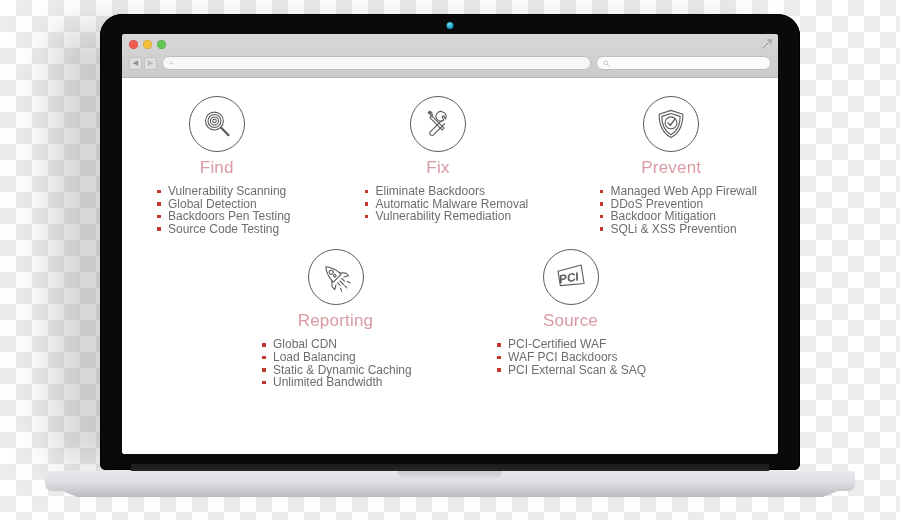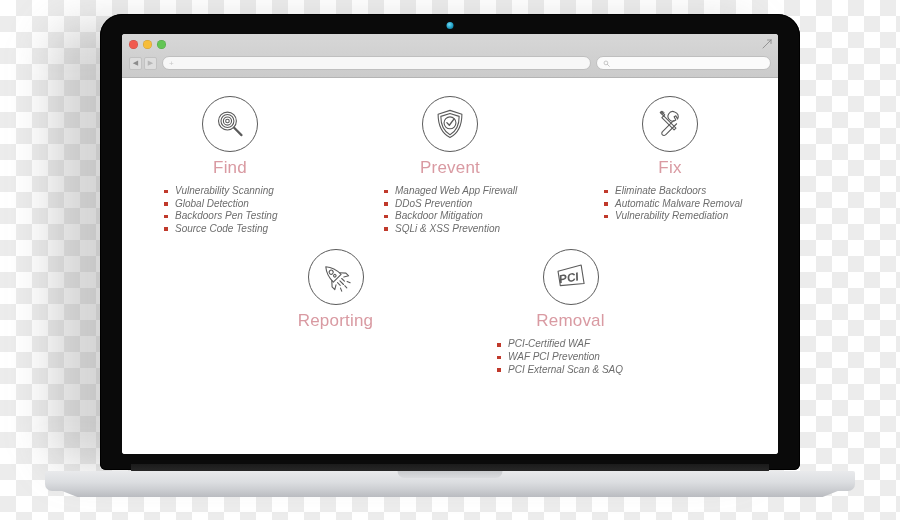--- a/index.html
+++ b/index.html
@@ -173,26 +173,25 @@
   }
 
   .feature-list {
     list-style: none;
     margin: 0; padding: 0;
     align-self: flex-start;
     padding-left: 14px;
   }
   .feature-list li {
     position: relative;
-    font-size: 10px;
+    font-size: 12px;
     line-height: 12.6px;
     color: #6d6d6d;
     padding-left: 11px;
     white-space: nowrap;
-    font-style: italic;
   }
   .feature-list li::before {
     content: "";
     position: absolute;
     left: 0; top: 4.6px;
     width: 3.6px; height: 3.6px;
     background: #c0392b;
   }
 
   
@@ -296,93 +295,99 @@
                 <li>Vulnerability Scanning</li>
                 <li>Global Detection</li>
                 <li>Backdoors Pen Testing</li>
                 <li>Source Code Testing</li>
               </ul>
             </div>
 
             <div class="card">
               <div class="icon-circle">
                 <svg viewBox="0 0 40 40" width="34" height="34" aria-hidden="true">
+                  <g fill="none" stroke="#5b5b5b" stroke-width="1.3" stroke-linejoin="round">
+
+                    <path d="M8.5 6.5 L12.5 10.5 L13.8 9.2 L9.8 5.2 Z"></path>
+                    <path d="M9.5 7.5 L12 5 M10.8 8.8 L13.3 6.3"></path>
+                    <path d="M12.6 10.4 L27 24.8 L24.8 27 L10.4 12.6 Z"></path>
+
+                    <path d="M30.5 6.2 a5.6 5.6 0 1 0 4.2 8.6 l-3.1-3.1 1.6-1.6 3.1 3.1 a5.6 5.6 0 0 0-5.8-7z" transform="translate(-6.5,-0.5) rotate(18 31 11)"></path>
+                    <path d="M24.5 15.8 L11.5 28.8 a2.6 2.6 0 1 0 3.6 3.6 L28.1 19.4"></path>
+                  </g>
+                </svg>
+              </div>
+              <div class="card-title">Fix</div>
+              <ul class="feature-list">
+                <li>Eliminate Backdoors</li>
+                <li>Automatic Malware Removal</li>
+                <li>Vulnerability Remediation</li>
+              </ul>
+            </div>
+
+            <div class="card">
+              <div class="icon-circle">
+                <svg viewBox="0 0 40 40" width="34" height="34" aria-hidden="true">
                   <g fill="none" stroke="#5b5b5b" stroke-width="1.3" stroke-linejoin="round" stroke-linecap="round">
                     <path d="M20 4 L34 8.5 C34 22 28.5 31.5 20 36 C11.5 31.5 6 22 6 8.5 Z"></path>
                     <path d="M20 7.6 L30.8 11 C30.8 21.6 26.5 29.1 20 32.6 C13.5 29.1 9.2 21.6 9.2 11 Z"></path>
                     <circle cx="20" cy="18.6" r="7"></circle>
                     <path d="M16.3 18.4 L19.2 21.5 L24.6 14.2" stroke-width="1.6"></path>
                   </g>
                 </svg>
               </div>
               <div class="card-title">Prevent</div>
               <ul class="feature-list">
                 <li>Managed Web App Firewall</li>
                 <li>DDoS Prevention</li>
                 <li>Backdoor Mitigation</li>
                 <li>SQLi &amp; XSS Prevention</li>
               </ul>
             </div>
 
-            <div class="card">
-              <div class="icon-circle">
-                <svg viewBox="0 0 40 40" width="34" height="34" aria-hidden="true">
-                  <g fill="none" stroke="#5b5b5b" stroke-width="1.3" stroke-linejoin="round">
-
-                    <path d="M8.5 6.5 L12.5 10.5 L13.8 9.2 L9.8 5.2 Z"></path>
-                    <path d="M9.5 7.5 L12 5 M10.8 8.8 L13.3 6.3"></path>
-                    <path d="M12.6 10.4 L27 24.8 L24.8 27 L10.4 12.6 Z"></path>
-
-                    <path d="M30.5 6.2 a5.6 5.6 0 1 0 4.2 8.6 l-3.1-3.1 1.6-1.6 3.1 3.1 a5.6 5.6 0 0 0-5.8-7z" transform="translate(-6.5,-0.5) rotate(18 31 11)"></path>
-                    <path d="M24.5 15.8 L11.5 28.8 a2.6 2.6 0 1 0 3.6 3.6 L28.1 19.4"></path>
-                  </g>
-                </svg>
-              </div>
-              <div class="card-title">Fix</div>
-              <ul class="feature-list">
-                <li>Eliminate Backdoors</li>
-                <li>Automatic Malware Removal</li>
-                <li>Vulnerability Remediation</li>
-              </ul>
-            </div>
-
           </div>
 
           <div class="row row2">
 
             <div class="card">
               <div class="icon-circle">
                 <svg viewBox="0 0 40 40" width="34" height="34" aria-hidden="true">
                   <g fill="none" stroke="#5b5b5b" stroke-width="1.3" stroke-linejoin="round" stroke-linecap="round" transform="rotate(-45 20 20)">
                     <path d="M20 3 C25 9 26.5 16 26.5 22 L13.5 22 C13.5 16 15 9 20 3 Z"></path>
                     <circle cx="20" cy="12" r="2.4"></circle>
                     <circle cx="20" cy="18" r="1.5"></circle>
                     <path d="M13.5 19.5 L8.5 25 L8.5 29.5 L13.5 26.5"></path>
                     <path d="M26.5 19.5 L31.5 25 L31.5 29.5 L26.5 26.5"></path>
                     <path d="M16.5 26 L16.5 30.5 M20 26.5 L20 32.5 M23.5 26 L23.5 30.5"></path>
                     <path d="M14.5 33 L13 36.5 M20 34.5 L20 38 M25.5 33 L27 36.5"></path>
                   </g>
                 </svg>
               </div>
               <div class="card-title">Reporting</div>
+              <ul class="feature-list">
+                <li>Global CDN</li>
+                <li>Load Balancing</li>
+                <li>Static &amp; Dynamic Caching</li>
+                <li>Unlimited Bandwidth</li>
+              </ul>
             </div>
 
             <div class="card">
               <div class="icon-circle">
                 <svg viewBox="0 0 40 40" width="34" height="34" aria-hidden="true">
                   <g transform="rotate(-9 20 20)">
                     <path d="M6 11 L34 8 L34 30 L6 28 Z" fill="none" stroke="#5b5b5b" stroke-width="1.3" stroke-linejoin="round"></path>
                     <text x="20" y="25.5" text-anchor="middle" font-family="'Liberation Sans', sans-serif" font-size="14" font-weight="bold" fill="#5b5b5b" transform="skewX(-7)">PCI</text>
                   </g>
                 </svg>
               </div>
-              <div class="card-title">Removal</div>
+              <div class="card-title">Source</div>
               <ul class="feature-list">
                 <li>PCI-Certified WAF</li>
-                <li>WAF PCI Prevention</li>
+                <li>WAF PCI Backdoors</li>
                 <li>PCI External Scan &amp; SAQ</li>
               </ul>
             </div>
 
           </div>
 
         </div>
       </div>
     </div>
 

